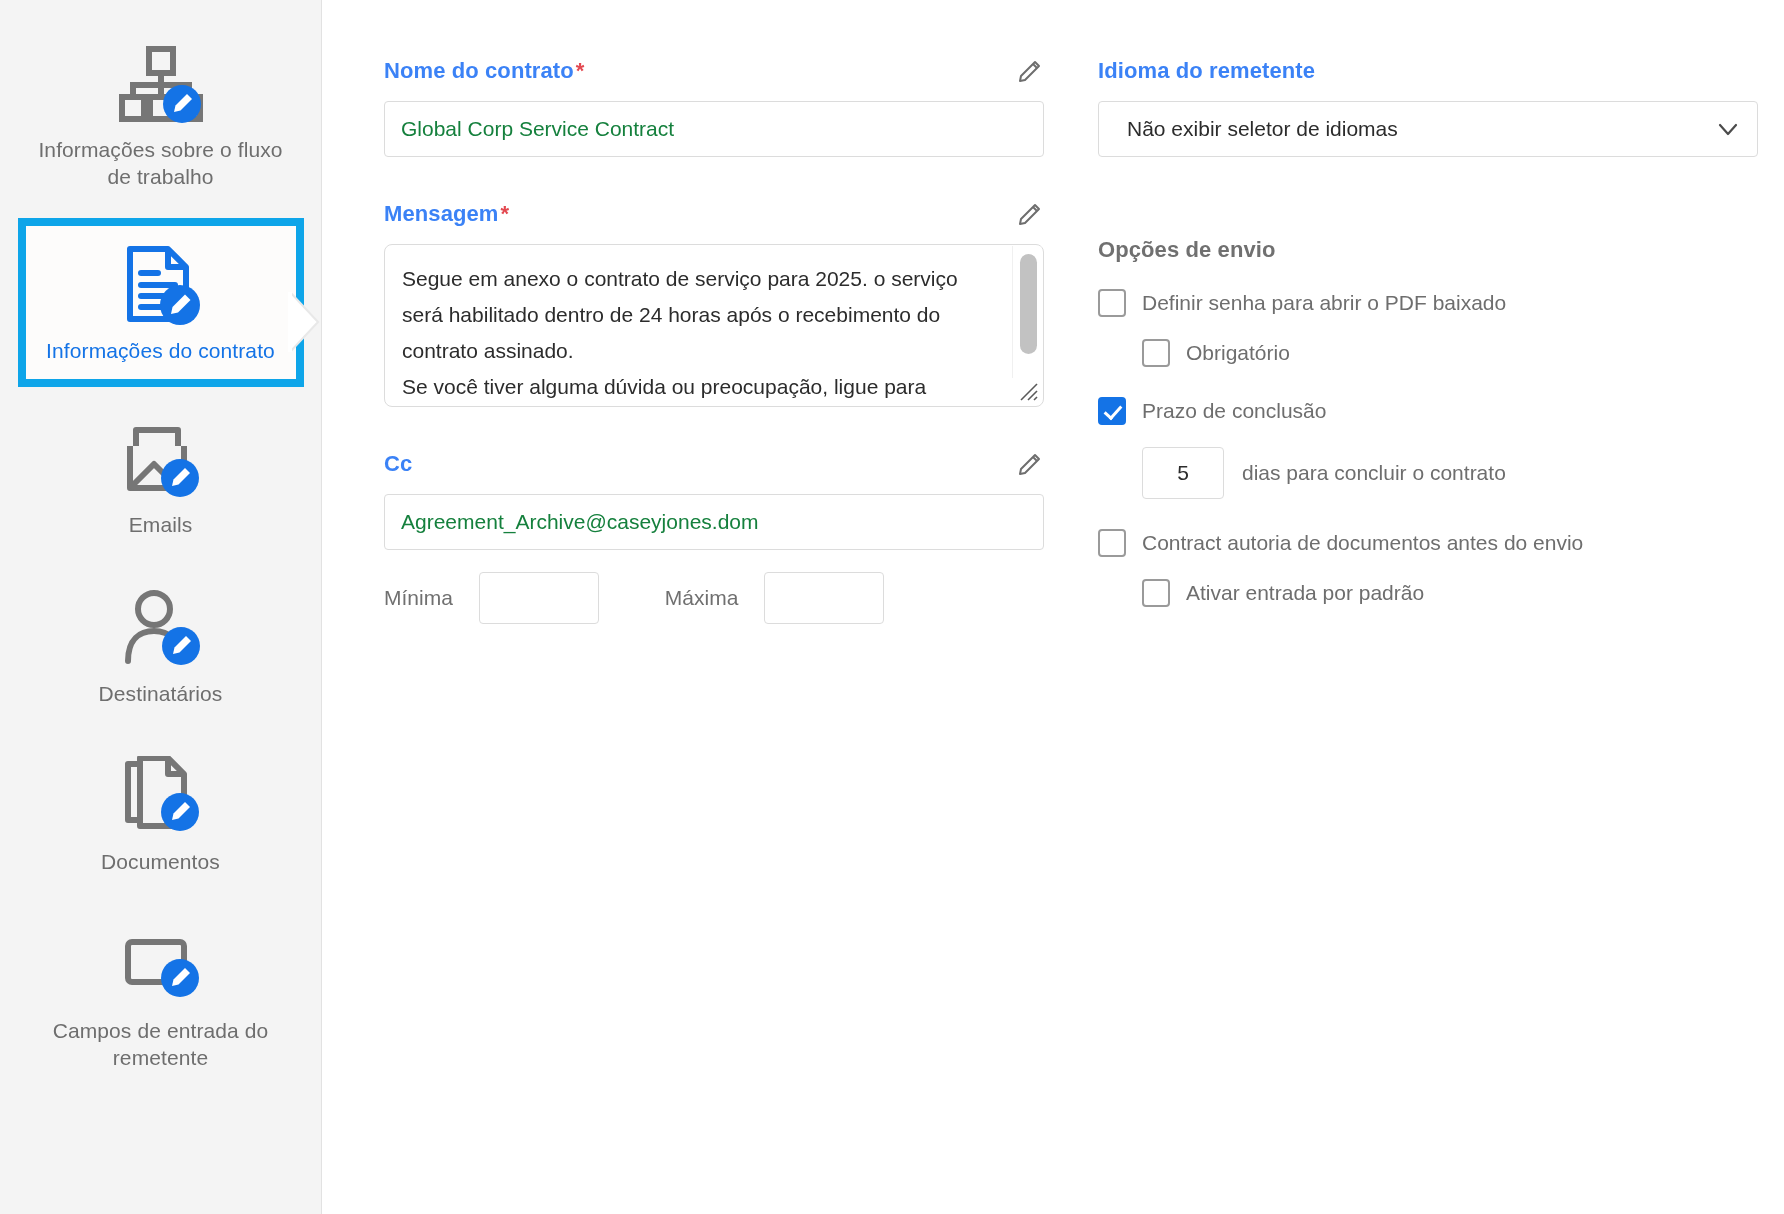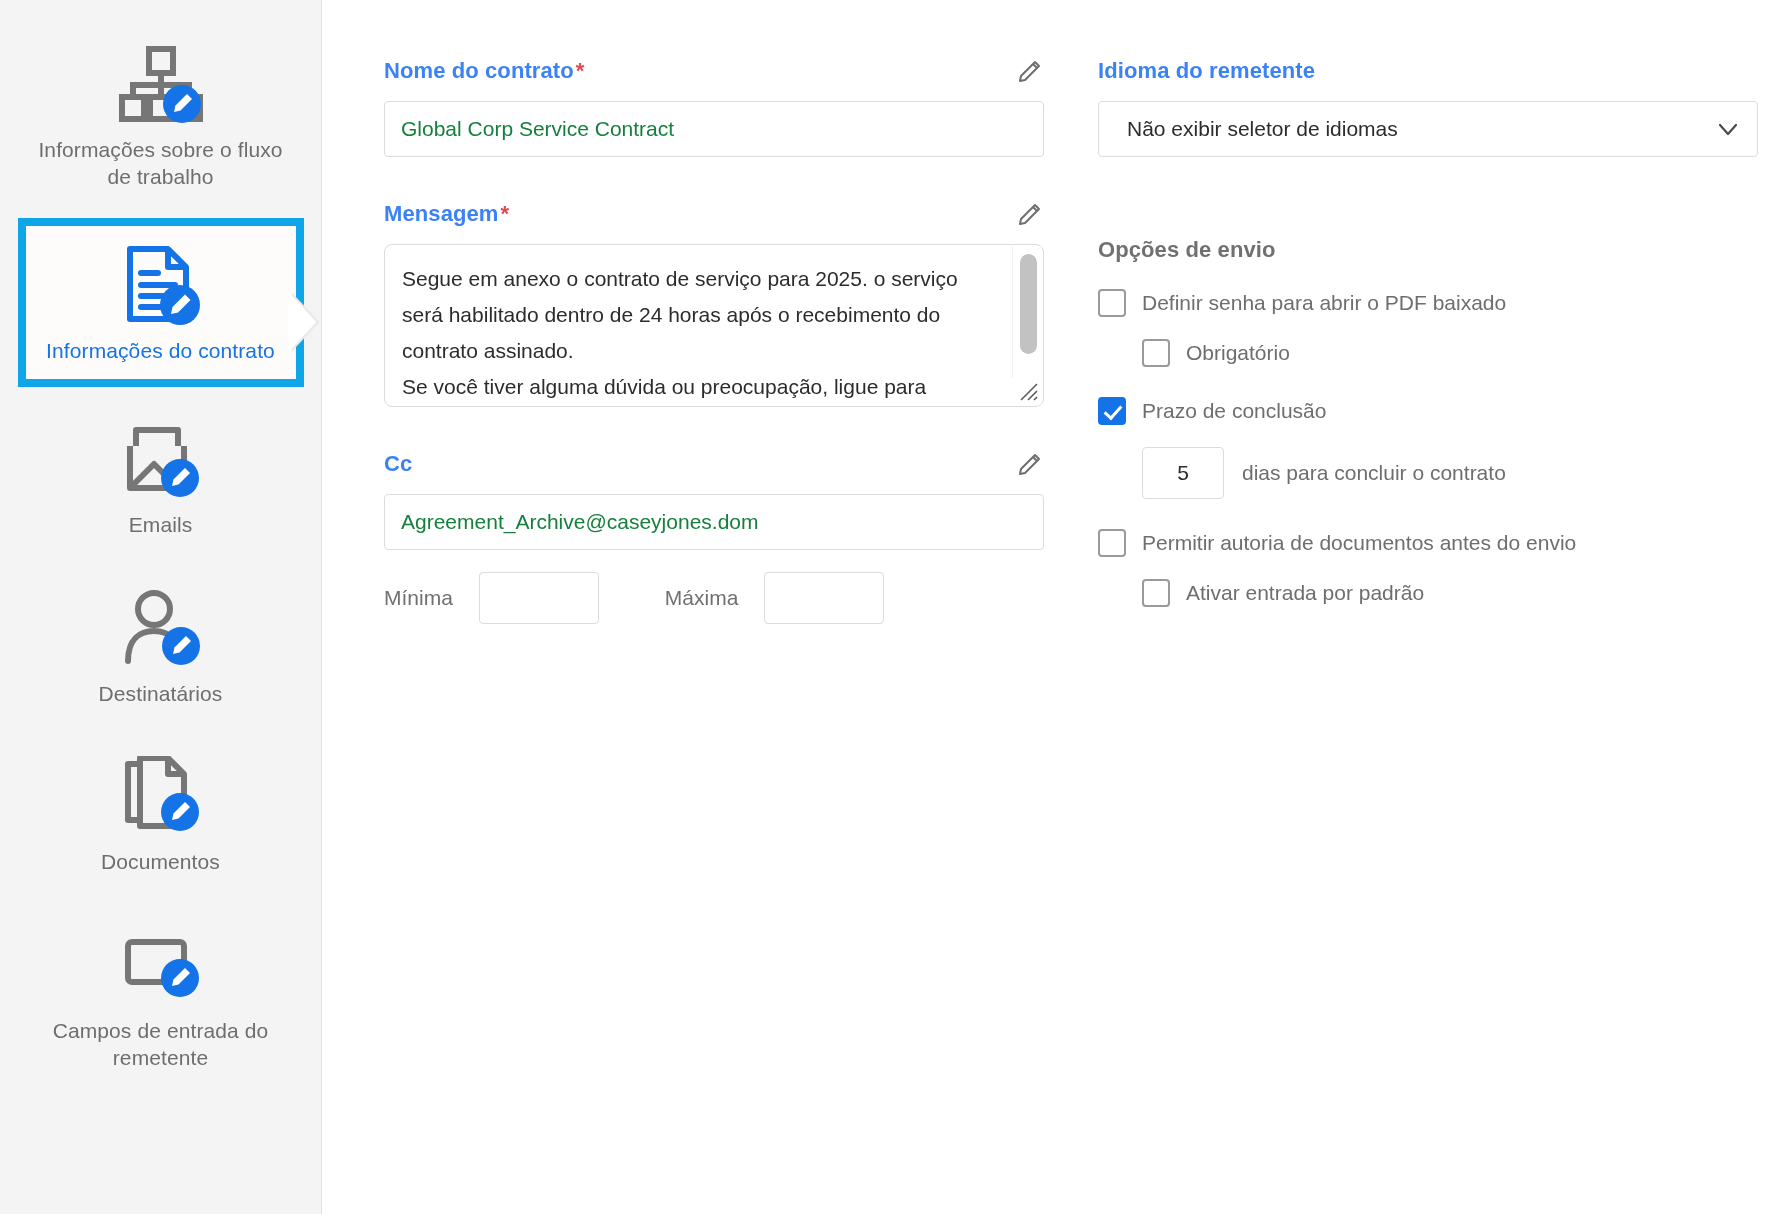--- a/index.html
+++ b/index.html
@@ -518,21 +518,21 @@
           <span class="chk-label">Prazo de conclusão</span>
         </div>
 
         <div class="days-row">
           <input class="days-input" type="text" value="5" style="">
           <span class="days-text">dias para concluir o contrato</span>
         </div>
 
         <div class="chk-row" style="margin-top:30px;">
           <span class="checkbox"></span>
-          <span class="chk-label">Permitir autoria de documentos antes do envio</span>
+          <span class="chk-label">Contract autoria de documentos antes do envio</span>
         </div>
 
         <div class="chk-row indent">
           <span class="checkbox"></span>
           <span class="chk-label">Ativar entrada por padrão</span>
         </div>
       </div>
 
     </section>
 

